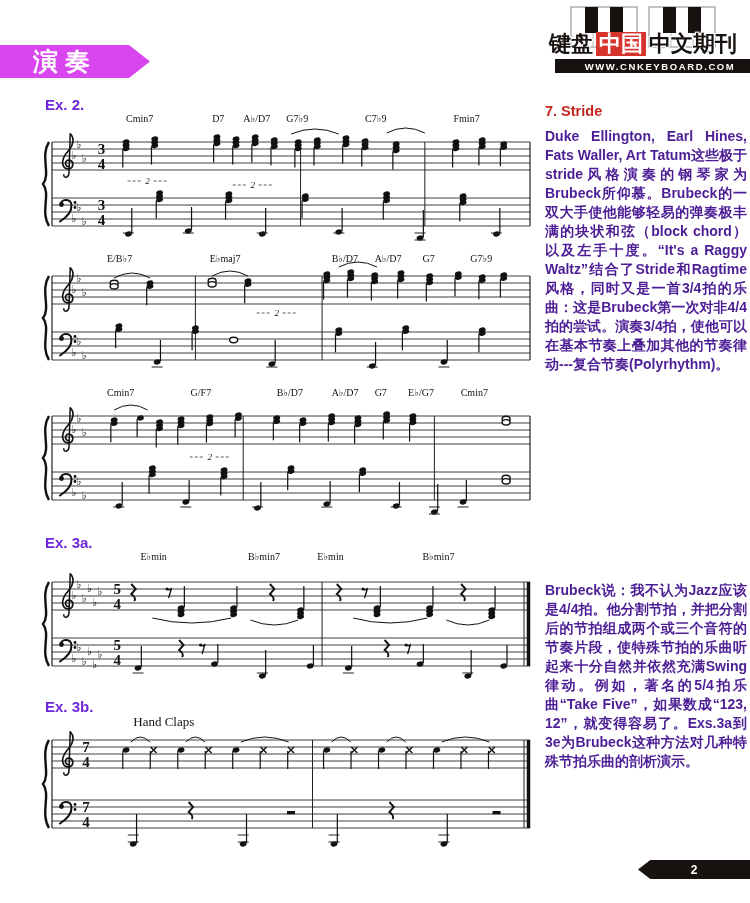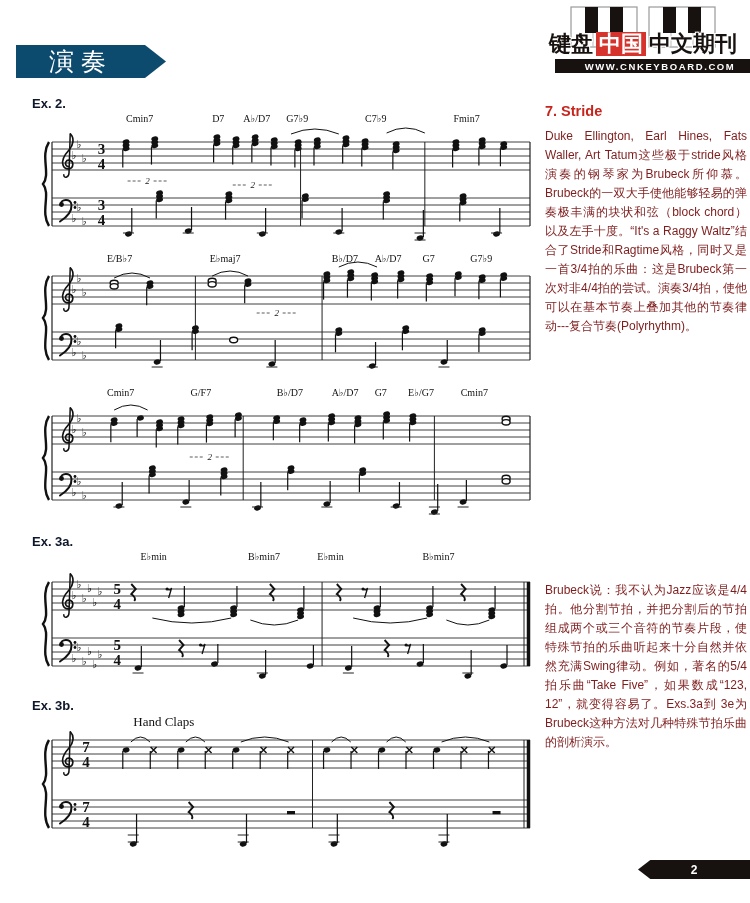--- a/index.html
+++ b/index.html
@@ -1,45 +1,45 @@
 <!DOCTYPE html>
 <html><head>
 <meta charset="utf-8">
 <style>
   *{margin:0;padding:0;box-sizing:border-box}
   html,body{background:#ffffff}
   #page{position:relative;width:750px;height:903px;background:#fff;overflow:hidden;
         font-family:"Liberation Sans",sans-serif;color:#1c1c1c}
 
   
-  .banner{position:absolute;left:16px;top:45px;width:150px;height:33px;background:#0c4a6e;
+  .banner{position:absolute;left:0;top:45px;width:150px;height:33px;background:#d946ef;
           clip-path:polygon(0 0,86% 0,100% 50%,86% 100%,0 100%);
           display:flex;align-items:center;justify-content:center;padding-right:20px;
-          color:#fff;font-size:25px;font-weight:normal;letter-spacing:7px}
+          color:#fff;font-size:25px;font-weight:bold;letter-spacing:7px}
 
   
   .logo{position:absolute;left:542px;top:6px;width:202px;height:74px}
   .logo .keys{position:absolute;left:28px;top:0}
   .logo .brand{position:absolute;left:0;top:26px;width:202px;display:flex;align-items:center;justify-content:center;
                font-weight:bold;font-size:22px;line-height:24px;color:#17120f;white-space:nowrap;
                text-shadow:-1px -1px 0 #fff,1px -1px 0 #fff,-1px 1px 0 #fff,1px 1px 0 #fff}
   .logo .brand .hl{background:#d6332c;color:#fff;padding:0 3px;margin:0 3px;text-shadow:none}
   .logo .url{position:absolute;left:13px;top:53px;width:210px;height:14px;background:#17120f;color:#fff;
              font-size:9.5px;font-weight:bold;letter-spacing:1.6px;display:flex;align-items:center;justify-content:center}
 
   
-  .ex-label{position:absolute;left:32px;color:#0f172a;font-weight:bold;font-size:13px}
+  .ex-label{position:absolute;left:45px;color:#6d28d9;font-weight:bold;font-size:15px}
 
   
   .sys{position:absolute;left:38px;width:497px}
 
   
   .col{position:absolute;left:545px;width:202px}
   .heading{color:#c6241c;font-weight:bold;font-size:14.5px;margin-bottom:8px}
-  .body-text{font-size:12px;font-weight:400;line-height:19px;text-align:justify;color:#7f1d1d}
+  .body-text{font-size:14px;font-weight:700;line-height:19px;text-align:justify;color:#4c1d95}
 
   
   .pagebar{position:absolute;top:860px;right:0;width:112px;height:19px;background:#17120f;
            clip-path:polygon(11% 0,100% 0,100% 100%,11% 100%,0 50%);
            display:flex;align-items:center;justify-content:center;color:#fff;font-size:12px;font-weight:bold}
 
   
   .chord{font:10px "Liberation Serif",serif;fill:#111}
   .flat{font:11px "DejaVu Sans",sans-serif;fill:#111}
   .tsig{font:700 15px "Liberation Serif",serif;fill:#111}

